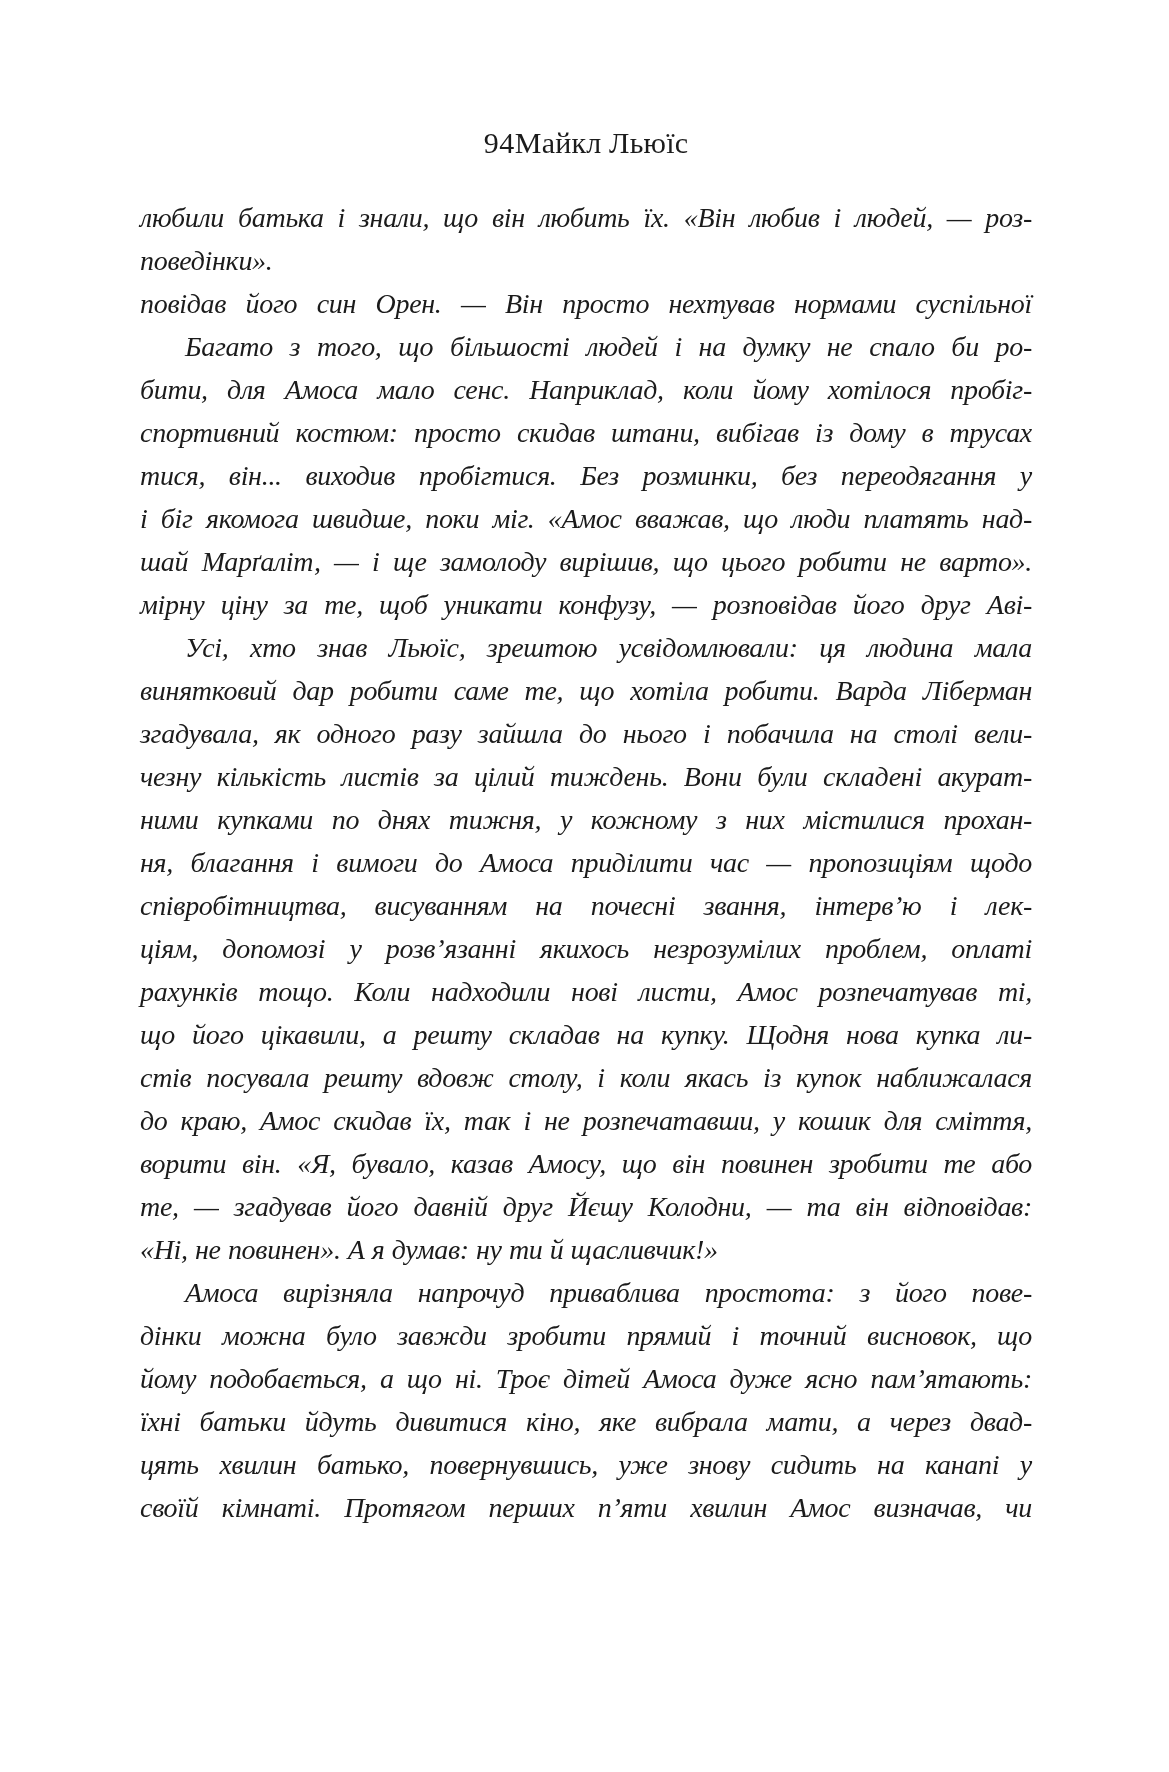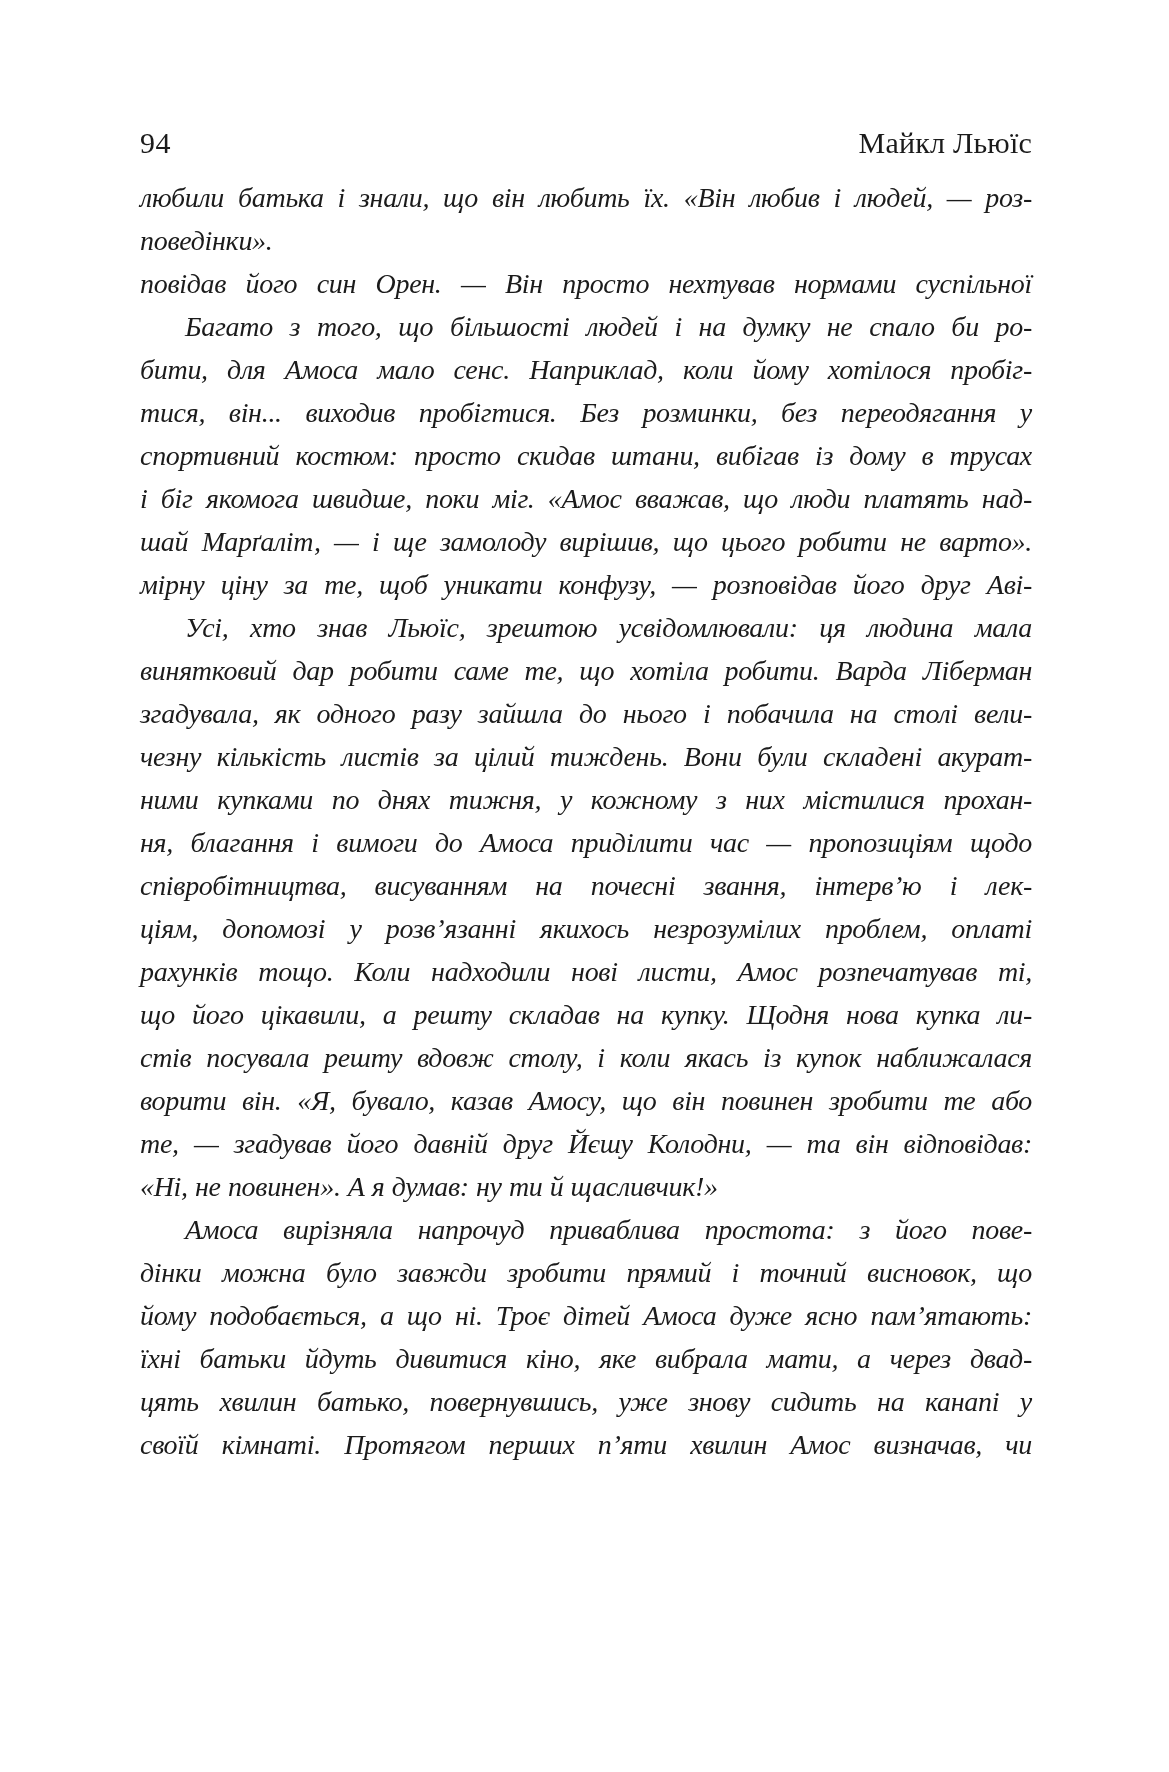--- a/index.html
+++ b/index.html
@@ -17,25 +17,25 @@
     overflow: hidden;
   }
   .content {
     position: absolute;
     left: 140px;
     top: 126px;
     width: 892px;
   }
   .header-row {
     display: flex;
-    justify-content: space-between;
+    justify-content: center;
     align-items: baseline;
     font-size: 30px;
     line-height: 34px;
-    margin-bottom: 16px;
+    margin-bottom: 36px;
   }
   .page-number { letter-spacing: 0.5px; }
   .running-title { letter-spacing: 0.2px; }
   .body-text {
     font-size: 28px;
     letter-spacing: -0.3px;
     word-spacing: 0.5px;
     font-style: italic;
   }
   .line {
@@ -62,38 +62,39 @@
     </div>
     <div class="body-text">
         <div>
           <div class="line">любили батька і знали, що він любить їх. «Він любив і людей, — роз-</div>
           <div class="line left">поведінки».</div>
           <div class="line">повідав його син Орен. — Він просто нехтував нормами суспільної</div>
         </div>
         <div>
           <div class="line indent">Багато з того, що більшості людей і на думку не спало би ро-</div>
           <div class="line">бити, для Амоса мало сенс. Наприклад, коли йому хотілося пробіг-</div>
+          <div class="line">спортивний костюм: просто скидав штани, вибігав із дому в трусах</div>
           <div class="line">тися, він... виходив пробігтися. Без розминки, без переодягання у</div>
-          <div class="line">спортивний костюм: просто скидав штани, вибігав із дому в трусах</div>
           <div class="line">і біг якомога швидше, поки міг. «Амос вважав, що люди платять над-</div>
           <div class="line">шай Марґаліт, — і ще замолоду вирішив, що цього робити не варто».</div>
           <div class="line">мірну ціну за те, щоб уникати конфузу, — розповідав його друг Аві-</div>
         </div>
         <div>
           <div class="line indent">Усі, хто знав Льюїс, зрештою усвідомлювали: ця людина мала</div>
           <div class="line">винятковий дар робити саме те, що хотіла робити. Варда Ліберман</div>
           <div class="line">згадувала, як одного разу зайшла до нього і побачила на столі вели-</div>
           <div class="line">чезну кількість листів за цілий тиждень. Вони були складені акурат-</div>
           <div class="line">ними купками по днях тижня, у кожному з них містилися прохан-</div>
           <div class="line">ня, благання і вимоги до Амоса приділити час — пропозиціям щодо</div>
           <div class="line">співробітництва, висуванням на почесні звання, інтерв’ю і лек-</div>
           <div class="line">ціям, допомозі у розв’язанні якихось незрозумілих проблем, оплаті</div>
           <div class="line">рахунків тощо. Коли надходили нові листи, Амос розпечатував ті,</div>
           <div class="line">що його цікавили, а решту складав на купку. Щодня нова купка ли-</div>
           <div class="line">стів посувала решту вдовж столу, і коли якась із купок наближалася</div>
+          <div class="line">до краю, Амос скидав їх, так і не розпечатавши, у кошик для сміття,</div>
           <div class="line">ворити він. «Я, бувало, казав Амосу, що він повинен зробити те або</div>
           <div class="line">те, — згадував його давній друг Йєшу Колодни, — та він відповідав:</div>
           <div class="line left">«Ні, не повинен». А я думав: ну ти й щасливчик!»</div>
         </div>
         <div>
           <div class="line indent">Амоса вирізняла напрочуд приваблива простота: з його пове-</div>
           <div class="line">дінки можна було завжди зробити прямий і точний висновок, що</div>
           <div class="line">йому подобається, а що ні. Троє дітей Амоса дуже ясно пам’ятають:</div>
           <div class="line">їхні батьки йдуть дивитися кіно, яке вибрала мати, а через двад-</div>
           <div class="line">цять хвилин батько, повернувшись, уже знову сидить на канапі у</div>

